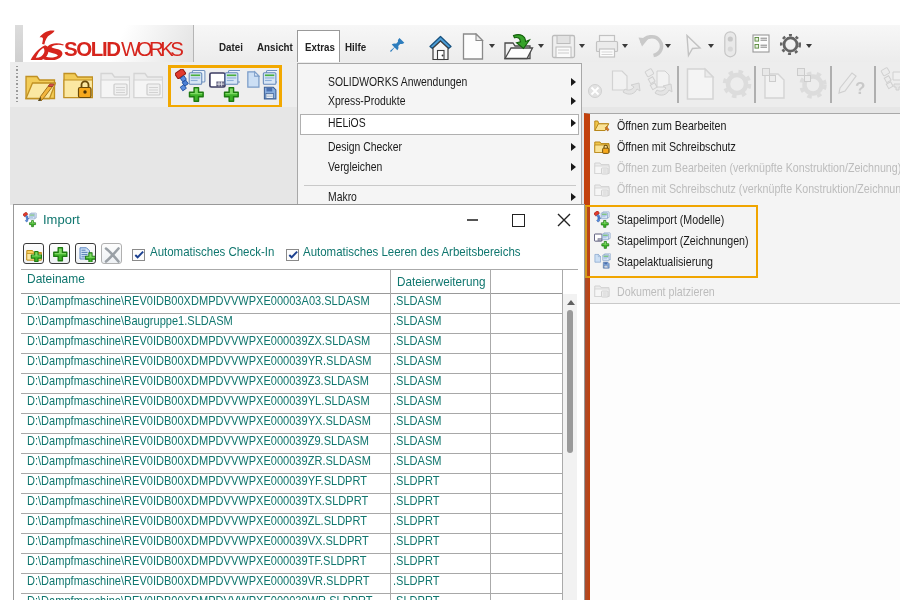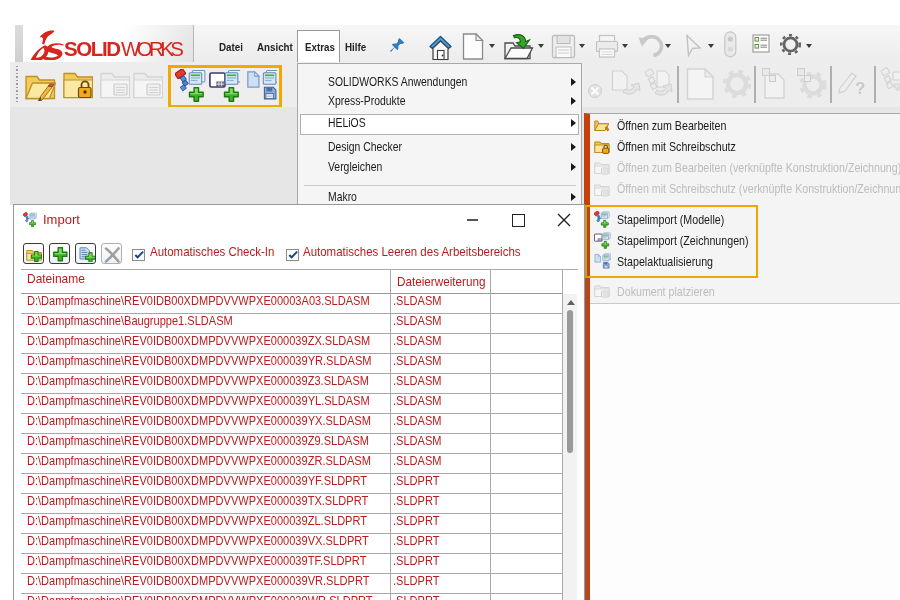--- a/index.html
+++ b/index.html
@@ -394,21 +394,21 @@
   <div class="abs txt sx80" style="left:30px;top:124.5px;line-height:15px;">Makro</div>
 
   <div class="abs arrow" style="left:273px;top:13.5px;"></div>
   <div class="abs arrow" style="left:273px;top:32.5px;"></div>
   <div class="abs arrow" style="left:273px;top:54.5px;"></div>
   <div class="abs arrow" style="left:273px;top:78.5px;"></div>
   <div class="abs arrow" style="left:273px;top:99px;"></div>
   <div class="abs arrow" style="left:273px;top:128.5px;"></div>
 </div>
 
-<div class="abs" id="dialog" style="left:13px;top:204px;width:572px;height:397px;background:#fff;border:1px solid #999;border-bottom:none;box-sizing:border-box;font-size:13px;color:#b91c1c;">
+<div class="abs" id="dialog" style="left:13px;top:204px;width:572px;height:397px;background:#fff;border:1px solid #999;border-bottom:none;box-sizing:border-box;font-size:13px;color:#0f766e;">
 
   <svg class="abs" style="left:8.5px;top:6.5px;" width="15" height="16" viewBox="0 0 32 33">
       <use href="#icsim"></use>
     </svg>
   <div class="abs txt" style="left:29px;top:6.5px;line-height:15px;">Import</div>
   <div class="abs" style="left:453px;top:14px;width:11px;height:1.5px;background:#555;"></div>
   <div class="abs" style="left:498px;top:9px;width:11px;height:11px;border:1.5px solid #222;"></div>
   <svg class="abs" style="left:543px;top:8px;" width="14" height="14" viewBox="0 0 14 14">
       <path d="M1 1 L13 13 M13 1 L1 13" stroke="#222" stroke-width="1.4"></path>
     </svg>

